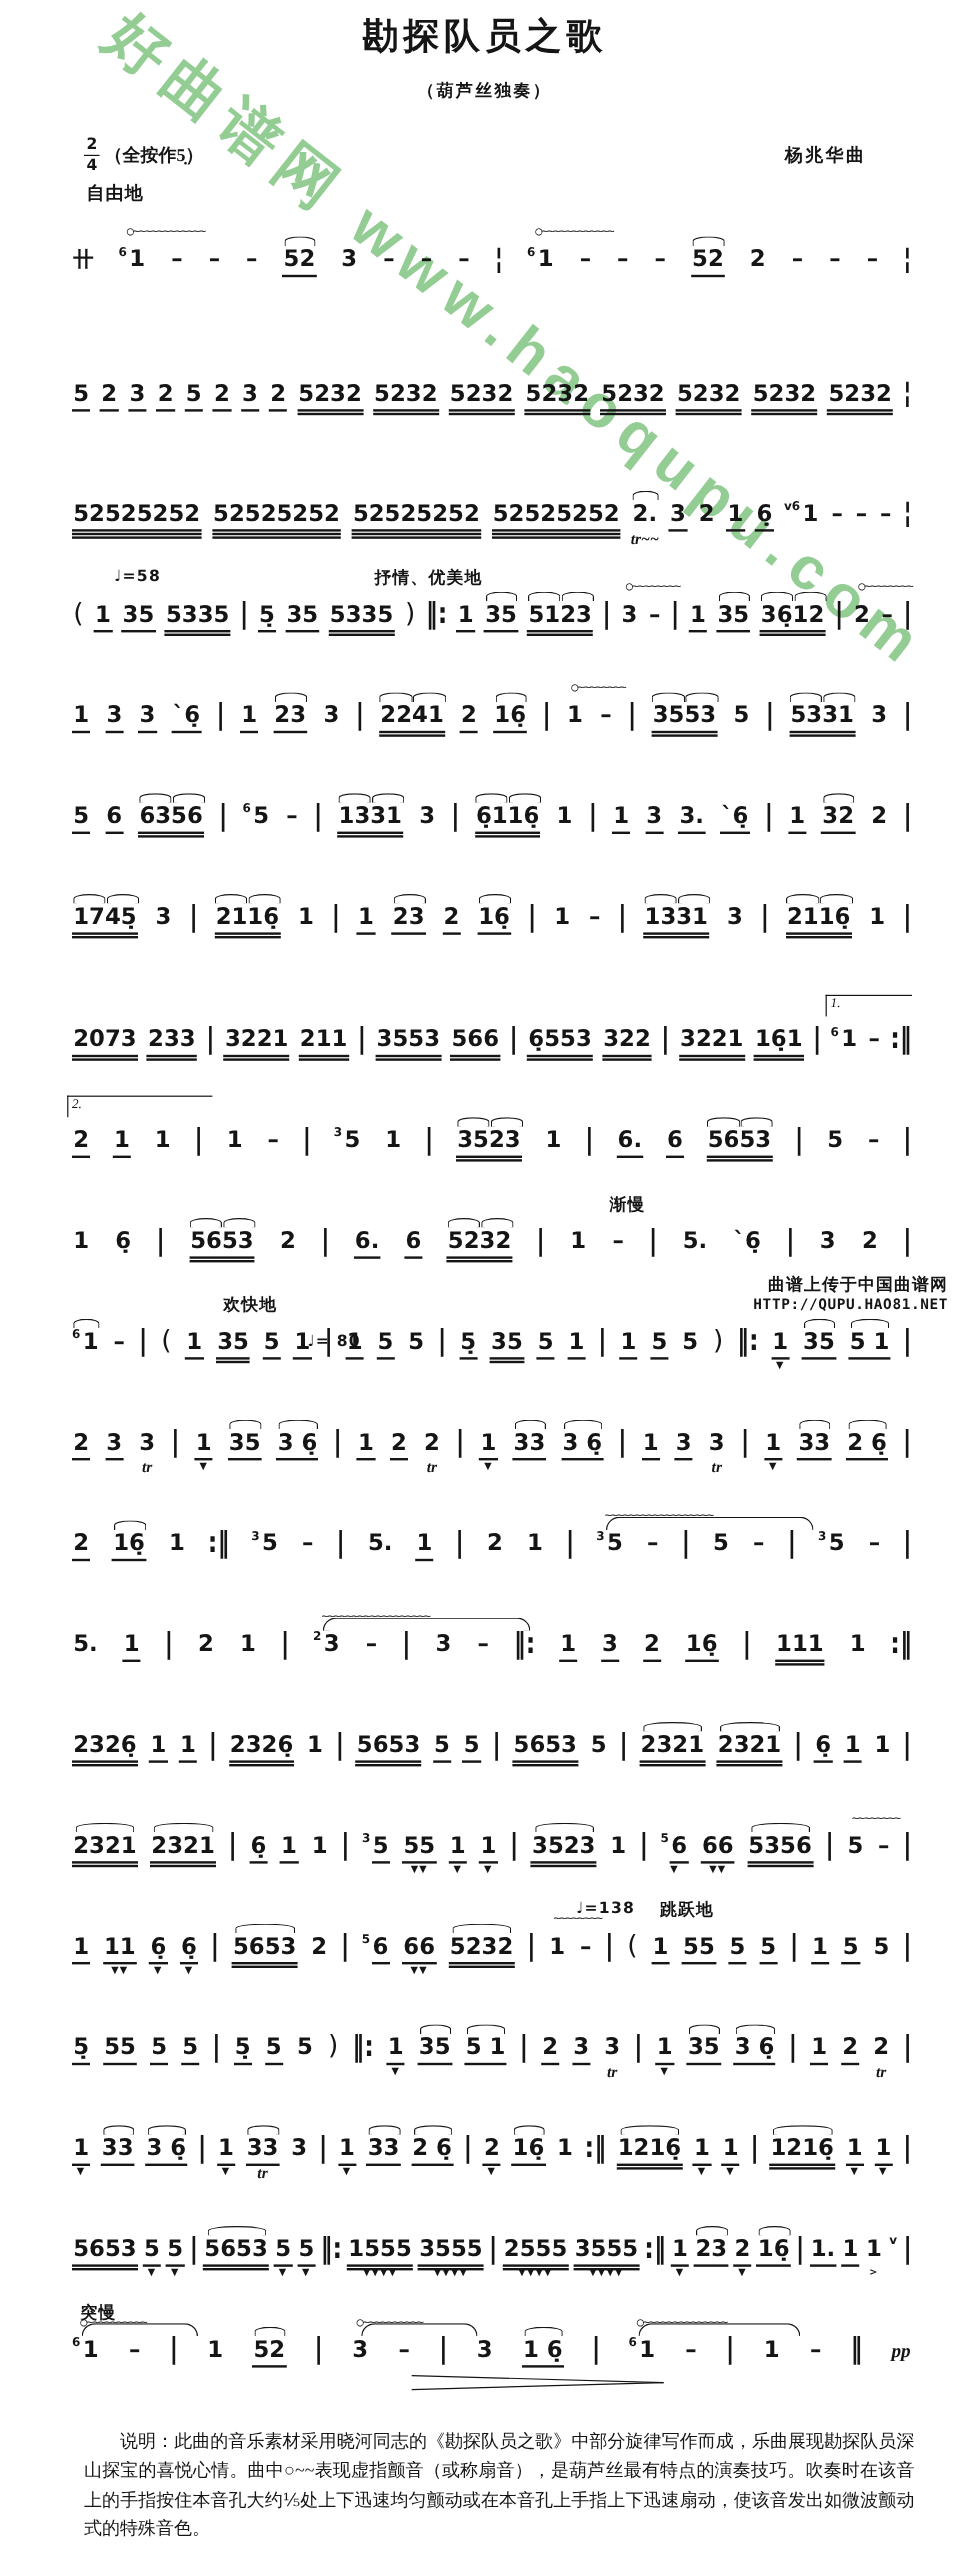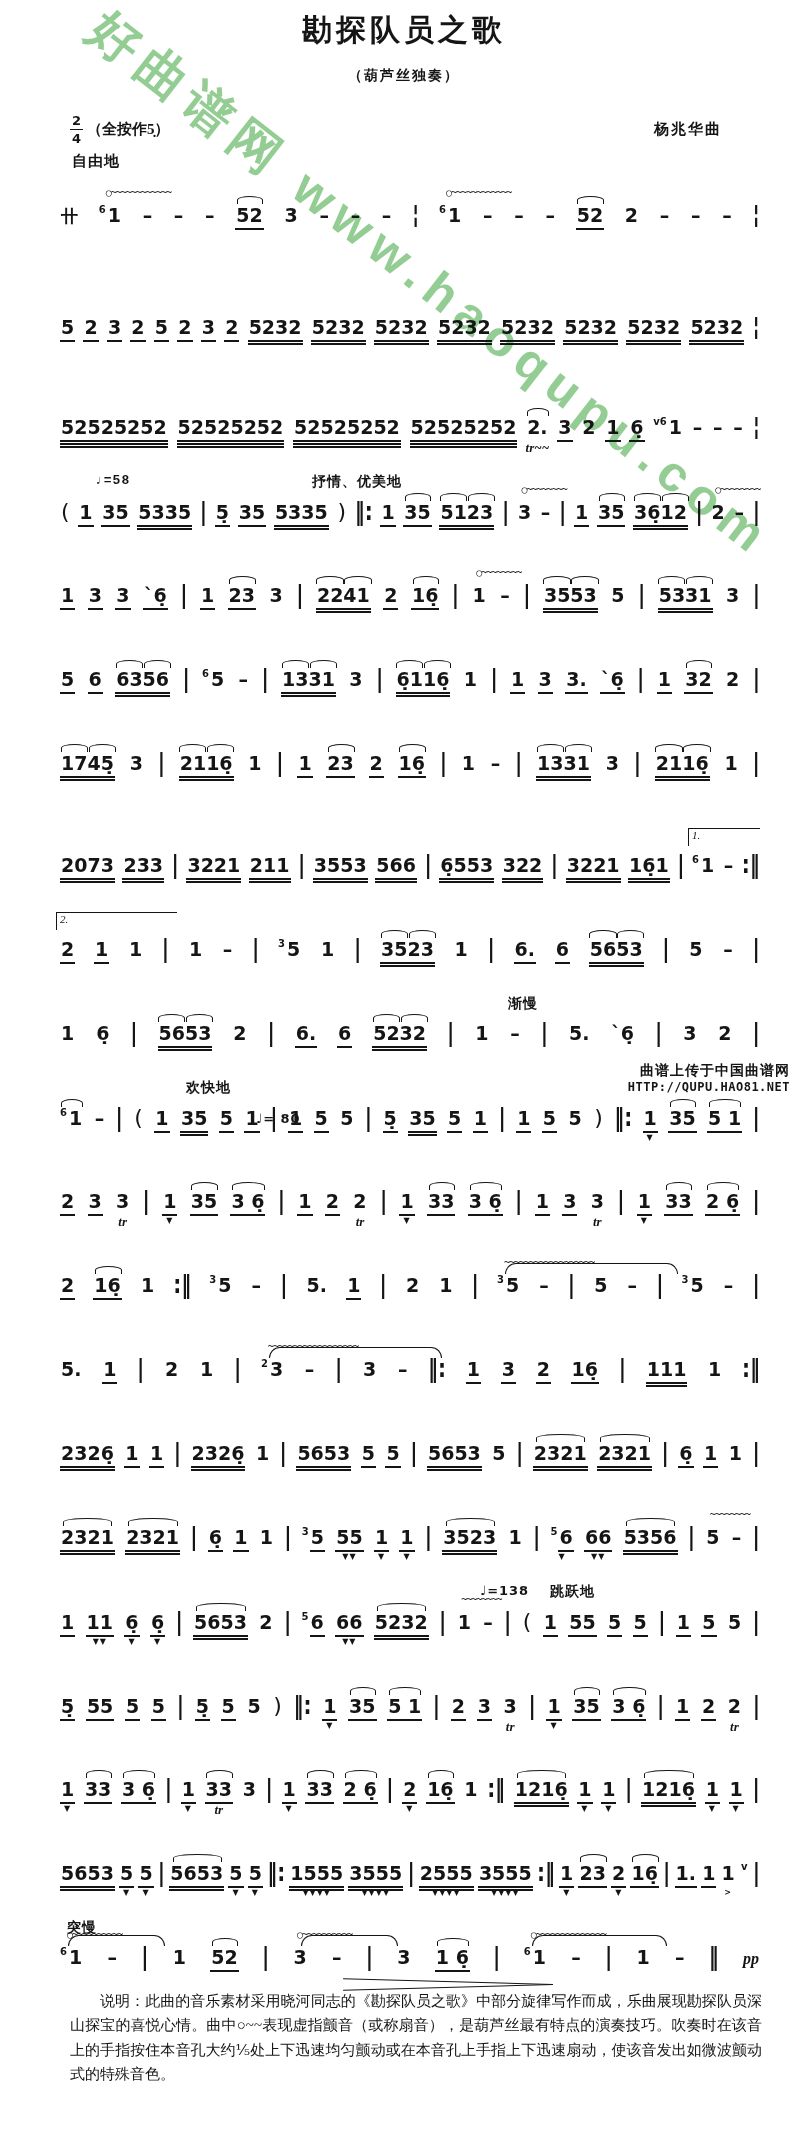--- a/index.html
+++ b/index.html
@@ -64,21 +64,21 @@
   .ann{position:absolute;top:-8px;font:bold 14px "Liberation Serif","DejaVu Serif",serif;letter-spacing:1px;}
   .ann.tempo{font:bold 13px "DejaVu Sans",sans-serif;}
 
   
   .wm-diag{position:absolute;top:-4px;left:116px;transform:rotate(38deg);transform-origin:0 0;
            font:bold 50px "Liberation Sans",sans-serif;letter-spacing:9px;white-space:nowrap;
            color:#8cc98c;opacity:.92;pointer-events:none;}
   .wm-site{position:absolute;top:1062px;right:18px;text-align:right;line-height:1.25;}
   .wm-site .l1{font:bold 14px "Liberation Sans",sans-serif;letter-spacing:1px;}
   .wm-site .l2{font:bold 12px "DejaVu Sans Mono",monospace;letter-spacing:.5px;}
-  .footnote{margin-top:14px;padding:0 46px 0 70px;font:15px/1.62 "Liberation Serif","DejaVu Serif",serif;
+  .footnote{margin-top:48px;padding:0 46px 0 70px;font:15px/1.62 "Liberation Serif","DejaVu Serif",serif;
             text-align:justify;}
   .footnote p{margin:0;text-indent:2em;}
 </style>
 </head>
 <body>
 
 <div class="page">
 
   <div class="wm-diag">好曲谱网 www.haoqupu.com</div>
 
@@ -150,21 +150,21 @@
         <span class="grp"><span class="txt u0">2</span></span>
         <span class="grp"><span class="txt u1">1</span></span>
         <span class="grp"><span class="txt u1">6̣</span></span>
         <span class="grp"><span class="grace">v6</span><span class="txt u0">1</span></span>
         <span class="grp"><span class="txt u0">–</span></span>
         <span class="grp"><span class="txt u0">–</span></span>
         <span class="grp"><span class="txt u0">–</span></span>
         <span class="bar">¦</span>
       </div>
       <div class="music-line">
-        <span class="ann tempo" style="left: 5%; font-family: Liberation Mono, monospace;">♩=58</span>
+        <span class="ann tempo" style="left: 5%;">♩=58</span>
         <span class="ann" style="left: 36%;">抒情、优美地</span>
         <span class="grp paren"><span class="txt u0">(</span></span>
         <span class="grp"><span class="txt u1">1</span></span>
         <span class="grp"><span class="txt u1">35</span></span>
         <span class="grp"><span class="txt u2">5335</span></span>
         <span class="bar">|</span>
         <span class="grp"><span class="txt u1">5̣</span></span>
         <span class="grp"><span class="txt u1">35</span></span>
         <span class="grp"><span class="txt u2">5335</span></span>
         <span class="grp paren"><span class="txt u0">)</span></span>

